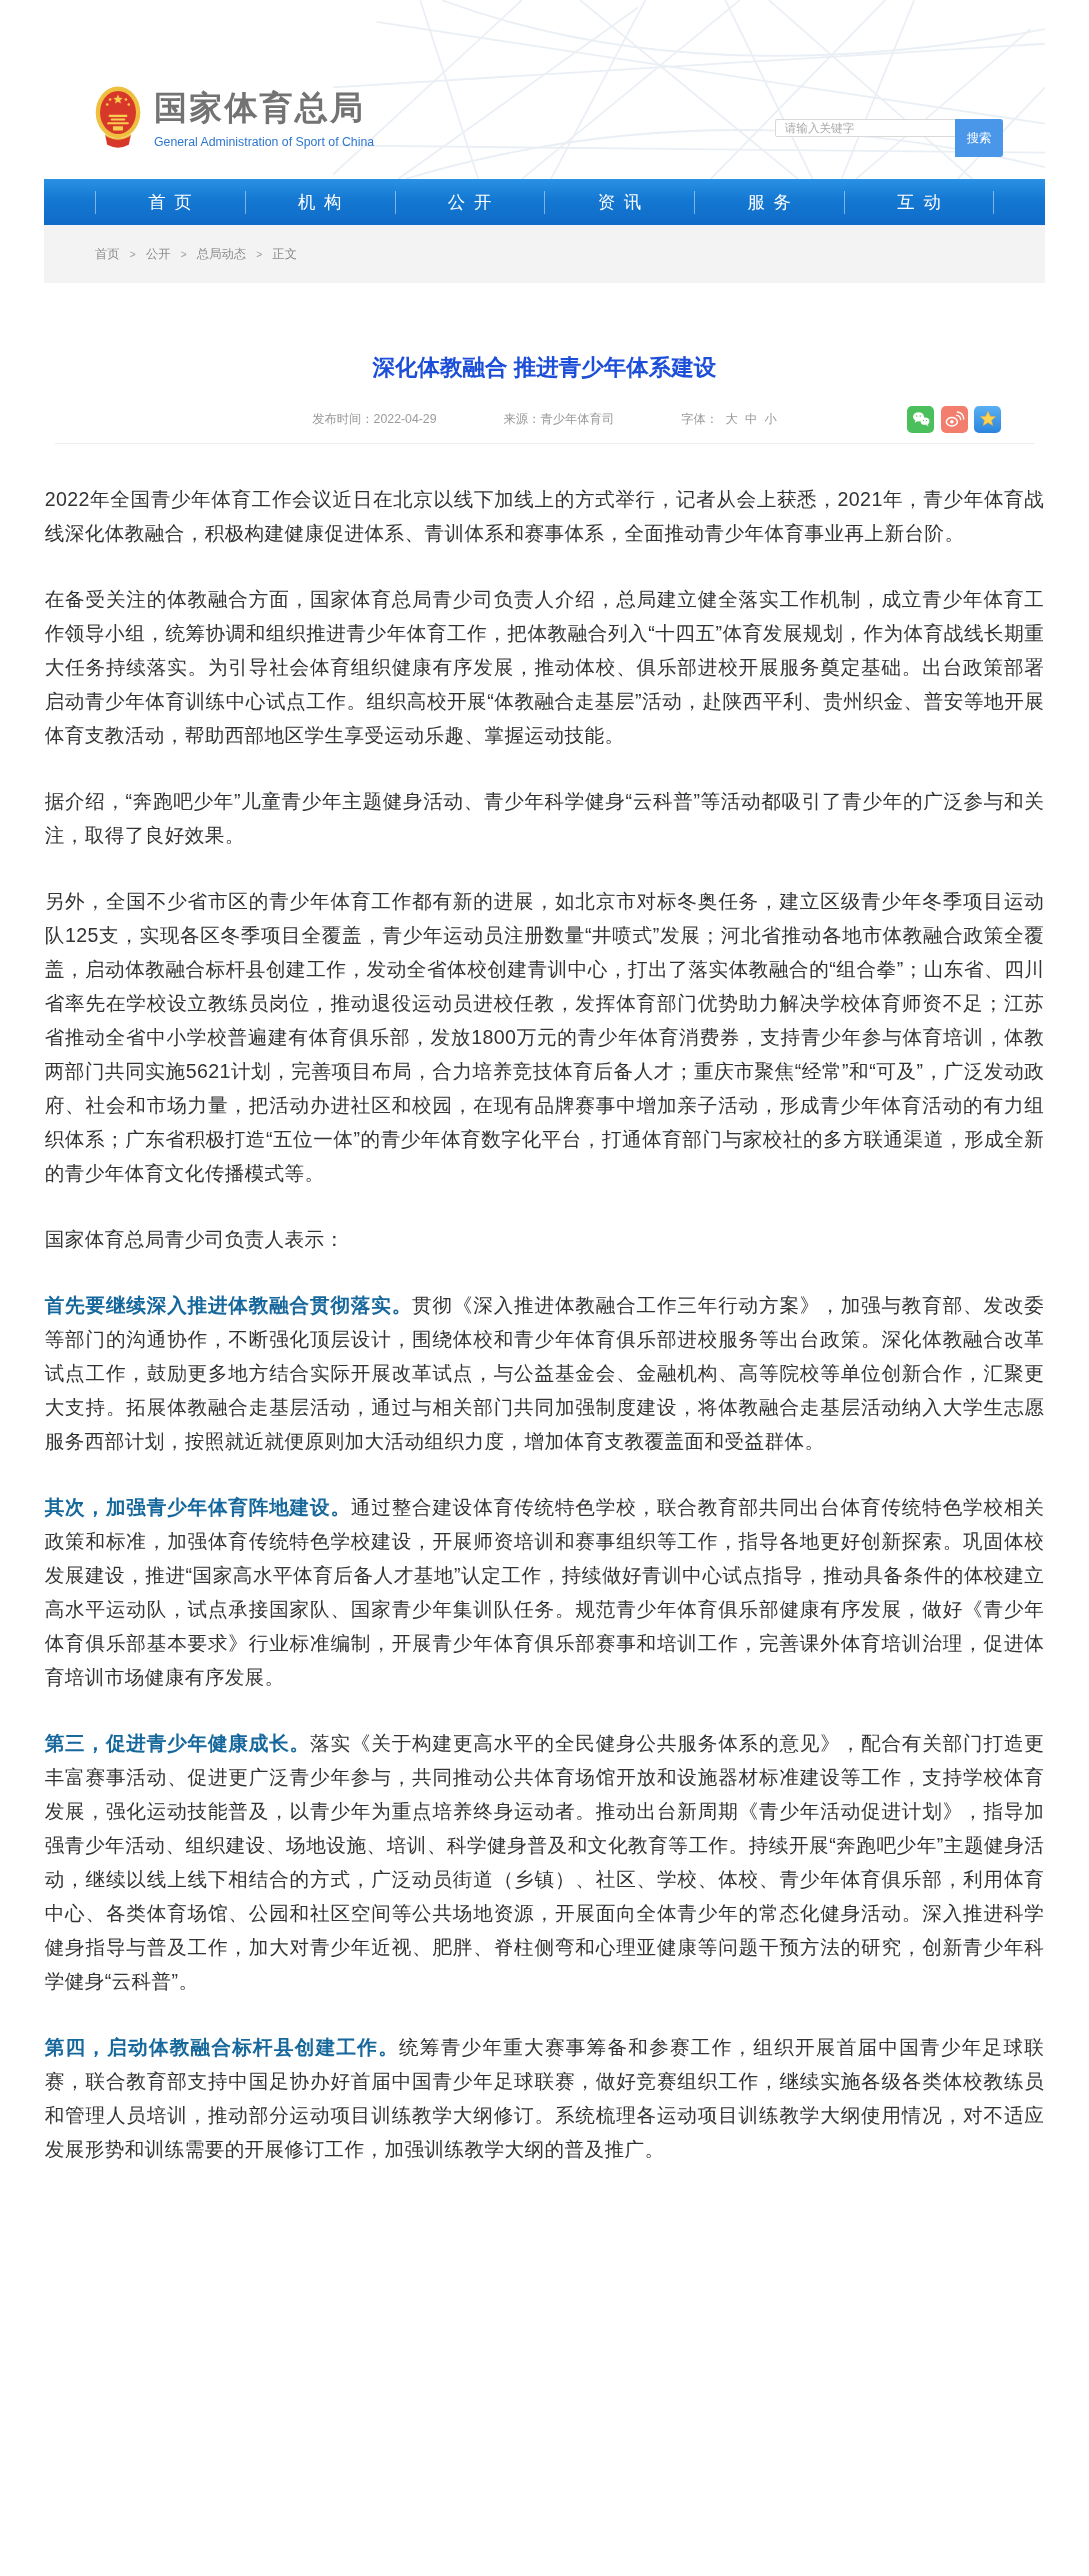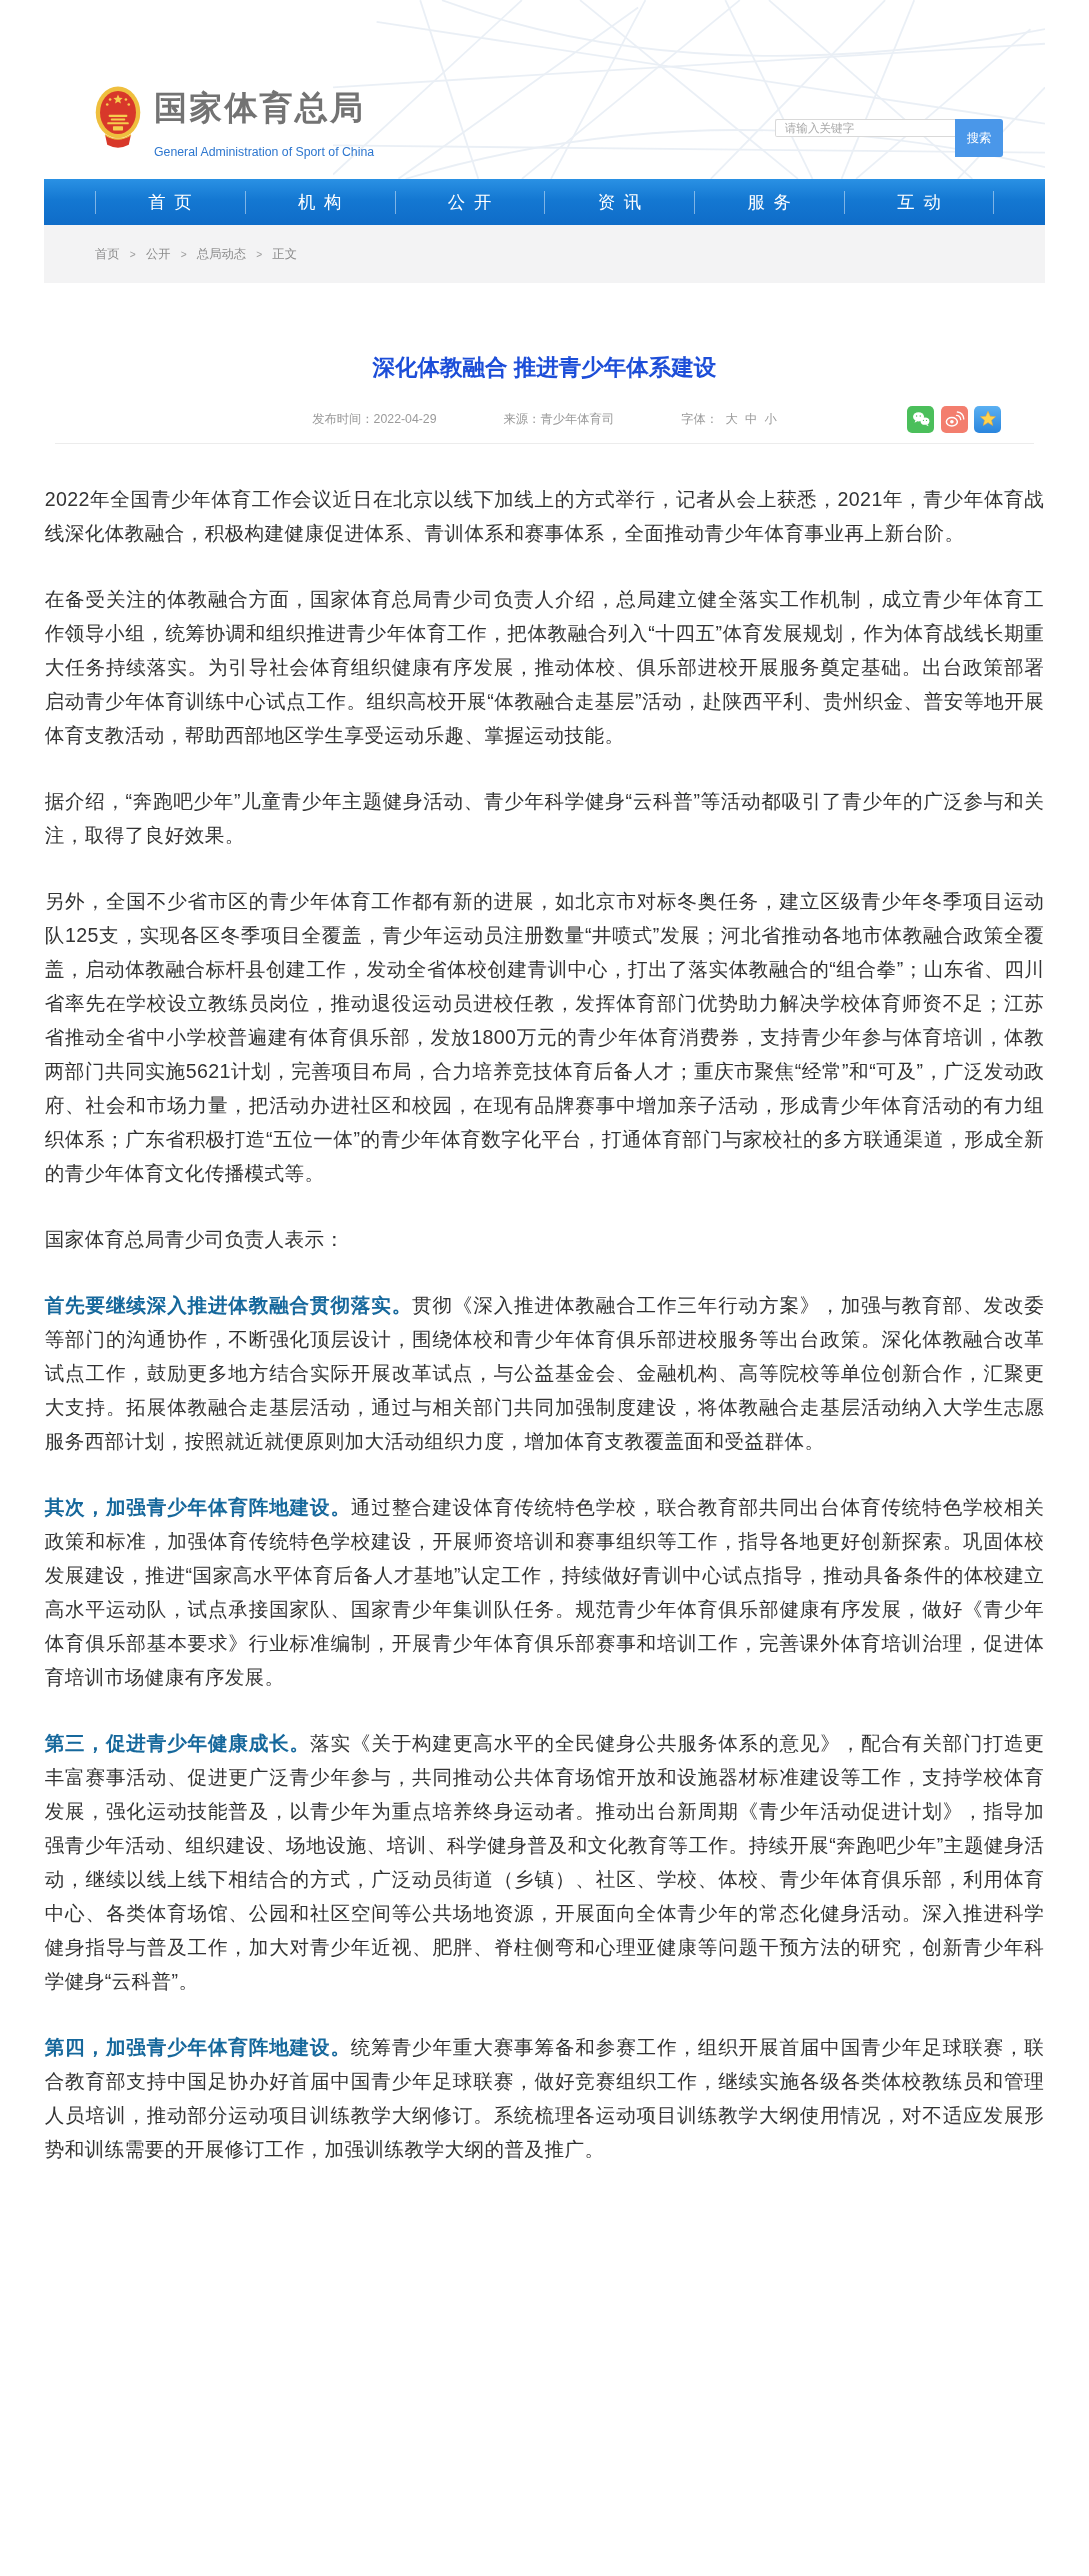--- a/index.html
+++ b/index.html
@@ -11,21 +11,21 @@
   }
   .container { width:1001px; margin-left:44px; }
 
   
   .site-header { position:relative; height:179px; background:#fff; overflow:hidden; }
   .pattern-svg { position:absolute; right:0; top:0; pointer-events:none; }
   .logo { position:absolute; left:51px; top:84px; display:flex; align-items:flex-start; text-decoration:none; cursor:pointer; }
   .emblem { width:46px; height:67px; display:block; }
   .logo-text { margin-left:13px; padding-top:5.8px; }
   .logo-zh { display:block; font-size:33px; line-height:36px; font-weight:bold; color:#737373; letter-spacing:2.2px; }
-  .logo-en { display:block; font-size:12.3px; margin-top:19px; color:#2e77cf; }
+  .logo-en { display:block; font-size:12.3px; margin-top:9px; color:#2e77cf; }
   .search-bar { position:absolute; right:42px; top:119px; display:flex; }
   .search-input { width:180px; height:18px; border:0.7px solid #d9d9d9; border-right:none; border-radius:2.2px 0 0 2.2px;
     padding:0 8.7px; font-size:11.6px; color:#333; outline:none; font-family:Liberation Serif, serif; }
   .search-input::placeholder { color:#a9a9a9; }
   .search-btn { width:48px; height:38px; border:none; background:#4a97e9; color:#fff; font-size:12.3px;
     border-radius:0 2.9px 2.9px 0; cursor:pointer; font-family:inherit; }
 
   
   .main-nav { height:46px; background:linear-gradient(180deg,#2a91e4 0%,#1478d2 45%,#0f6cc8 100%); }
   .main-nav ul { display:flex; height:100%; margin:0 51px; padding:0; list-style:none; position:relative; }
@@ -179,18 +179,18 @@
       <p><span class="lead"></span><span>2022年全国青少年体育工作会议近日在北京以线下加线上的方式举行，记者从会上获悉，2021年，青少年体育战线深化体教融合，积极构建健康促进体系、青训体系和赛事体系，全面推动青少年体育事业再上新台阶。</span></p>
       <p><span class="lead"></span><span>在备受关注的体教融合方面，国家体育总局青少司负责人介绍，总局建立健全落实工作机制，成立青少年体育工作领导小组，统筹协调和组织推进青少年体育工作，把体教融合列入“十四五”体育发展规划，作为体育战线长期重大任务持续落实。为引导社会体育组织健康有序发展，推动体校、俱乐部进校开展服务奠定基础。出台政策部署启动青少年体育训练中心试点工作。组织高校开展“体教融合走基层”活动，赴陕西平利、贵州织金、普安等地开展体育支教活动，帮助西部地区学生享受运动乐趣、掌握运动技能。</span></p>
       <p><span class="lead"></span><span>据介绍，“奔跑吧少年”儿童青少年主题健身活动、青少年科学健身“云科普”等活动都吸引了青少年的广泛参与和关注，取得了良好效果。</span></p>
       <p><span class="lead"></span><span>另外，全国不少省市区的青少年体育工作都有新的进展，如北京市对标冬奥任务，建立区级青少年冬季项目运动队125支，实现各区冬季项目全覆盖，青少年运动员注册数量“井喷式”发展；河北省推动各地市体教融合政策全覆盖，启动体教融合标杆县创建工作，发动全省体校创建青训中心，打出了落实体教融合的“组合拳”；山东省、四川省率先在学校设立教练员岗位，推动退役运动员进校任教，发挥体育部门优势助力解决学校体育师资不足；江苏省推动全省中小学校普遍建有体育俱乐部，发放1800万元的青少年体育消费券，支持青少年参与体育培训，体教两部门共同实施5621计划，完善项目布局，合力培养竞技体育后备人才；重庆市聚焦“经常”和“可及”，广泛发动政府、社会和市场力量，把活动办进社区和校园，在现有品牌赛事中增加亲子活动，形成青少年体育活动的有力组织体系；广东省积极打造“五位一体”的青少年体育数字化平台，打通体育部门与家校社的多方联通渠道，形成全新的青少年体育文化传播模式等。</span></p>
 
 
       <p><span class="lead"></span><span>国家体育总局青少司负责人表示：</span></p>
       <p><span class="lead">首先要继续深入推进体教融合贯彻落实。</span><span>贯彻《深入推进体教融合工作三年行动方案》，加强与教育部、发改委等部门的沟通协作，不断强化顶层设计，围绕体校和青少年体育俱乐部进校服务等出台政策。深化体教融合改革试点工作，鼓励更多地方结合实际开展改革试点，与公益基金会、金融机构、高等院校等单位创新合作，汇聚更大支持。拓展体教融合走基层活动，通过与相关部门共同加强制度建设，将体教融合走基层活动纳入大学生志愿服务西部计划，按照就近就便原则加大活动组织力度，增加体育支教覆盖面和受益群体。</span></p>
       <p><span class="lead">其次，加强青少年体育阵地建设。</span><span>通过整合建设体育传统特色学校，联合教育部共同出台体育传统特色学校相关政策和标准，加强体育传统特色学校建设，开展师资培训和赛事组织等工作，指导各地更好创新探索。巩固体校发展建设，推进“国家高水平体育后备人才基地”认定工作，持续做好青训中心试点指导，推动具备条件的体校建立高水平运动队，试点承接国家队、国家青少年集训队任务。规范青少年体育俱乐部健康有序发展，做好《青少年体育俱乐部基本要求》行业标准编制，开展青少年体育俱乐部赛事和培训工作，完善课外体育培训治理，促进体育培训市场健康有序发展。</span></p>
       <p><span class="lead">第三，促进青少年健康成长。</span><span>落实《关于构建更高水平的全民健身公共服务体系的意见》，配合有关部门打造更丰富赛事活动、促进更广泛青少年参与，共同推动公共体育场馆开放和设施器材标准建设等工作，支持学校体育发展，强化运动技能普及，以青少年为重点培养终身运动者。推动出台新周期《青少年活动促进计划》，指导加强青少年活动、组织建设、场地设施、培训、科学健身普及和文化教育等工作。持续开展“奔跑吧少年”主题健身活动，继续以线上线下相结合的方式，广泛动员街道（乡镇）、社区、学校、体校、青少年体育俱乐部，利用体育中心、各类体育场馆、公园和社区空间等公共场地资源，开展面向全体青少年的常态化健身活动。深入推进科学健身指导与普及工作，加大对青少年近视、肥胖、脊柱侧弯和心理亚健康等问题干预方法的研究，创新青少年科学健身“云科普”。</span></p>
-      <p><span class="lead">第四，加强青少年体育阵地建设。</span><span>统筹青少年重大赛事筹备和参赛工作，组织开展首届中国青少年足球联赛，联合教育部支持中国足协办好首届中国青少年足球联赛，做好竞赛组织工作，继续实施各级各类体校教练员和管理人员培训，推动部分运动项目训练教学大纲修订。系统梳理各运动项目训练教学大纲使用情况，对不适应发展形势和训练需要的开展修订工作，加强训练教学大纲的普及推广。</span></p>
+      <p><span class="lead">第四，启动体教融合标杆县创建工作。</span><span>统筹青少年重大赛事筹备和参赛工作，组织开展首届中国青少年足球联赛，联合教育部支持中国足协办好首届中国青少年足球联赛，做好竞赛组织工作，继续实施各级各类体校教练员和管理人员培训，推动部分运动项目训练教学大纲修订。系统梳理各运动项目训练教学大纲使用情况，对不适应发展形势和训练需要的开展修订工作，加强训练教学大纲的普及推广。</span></p>
     </div>
   </main>
 
 </div>
 
 
 </body></html>

